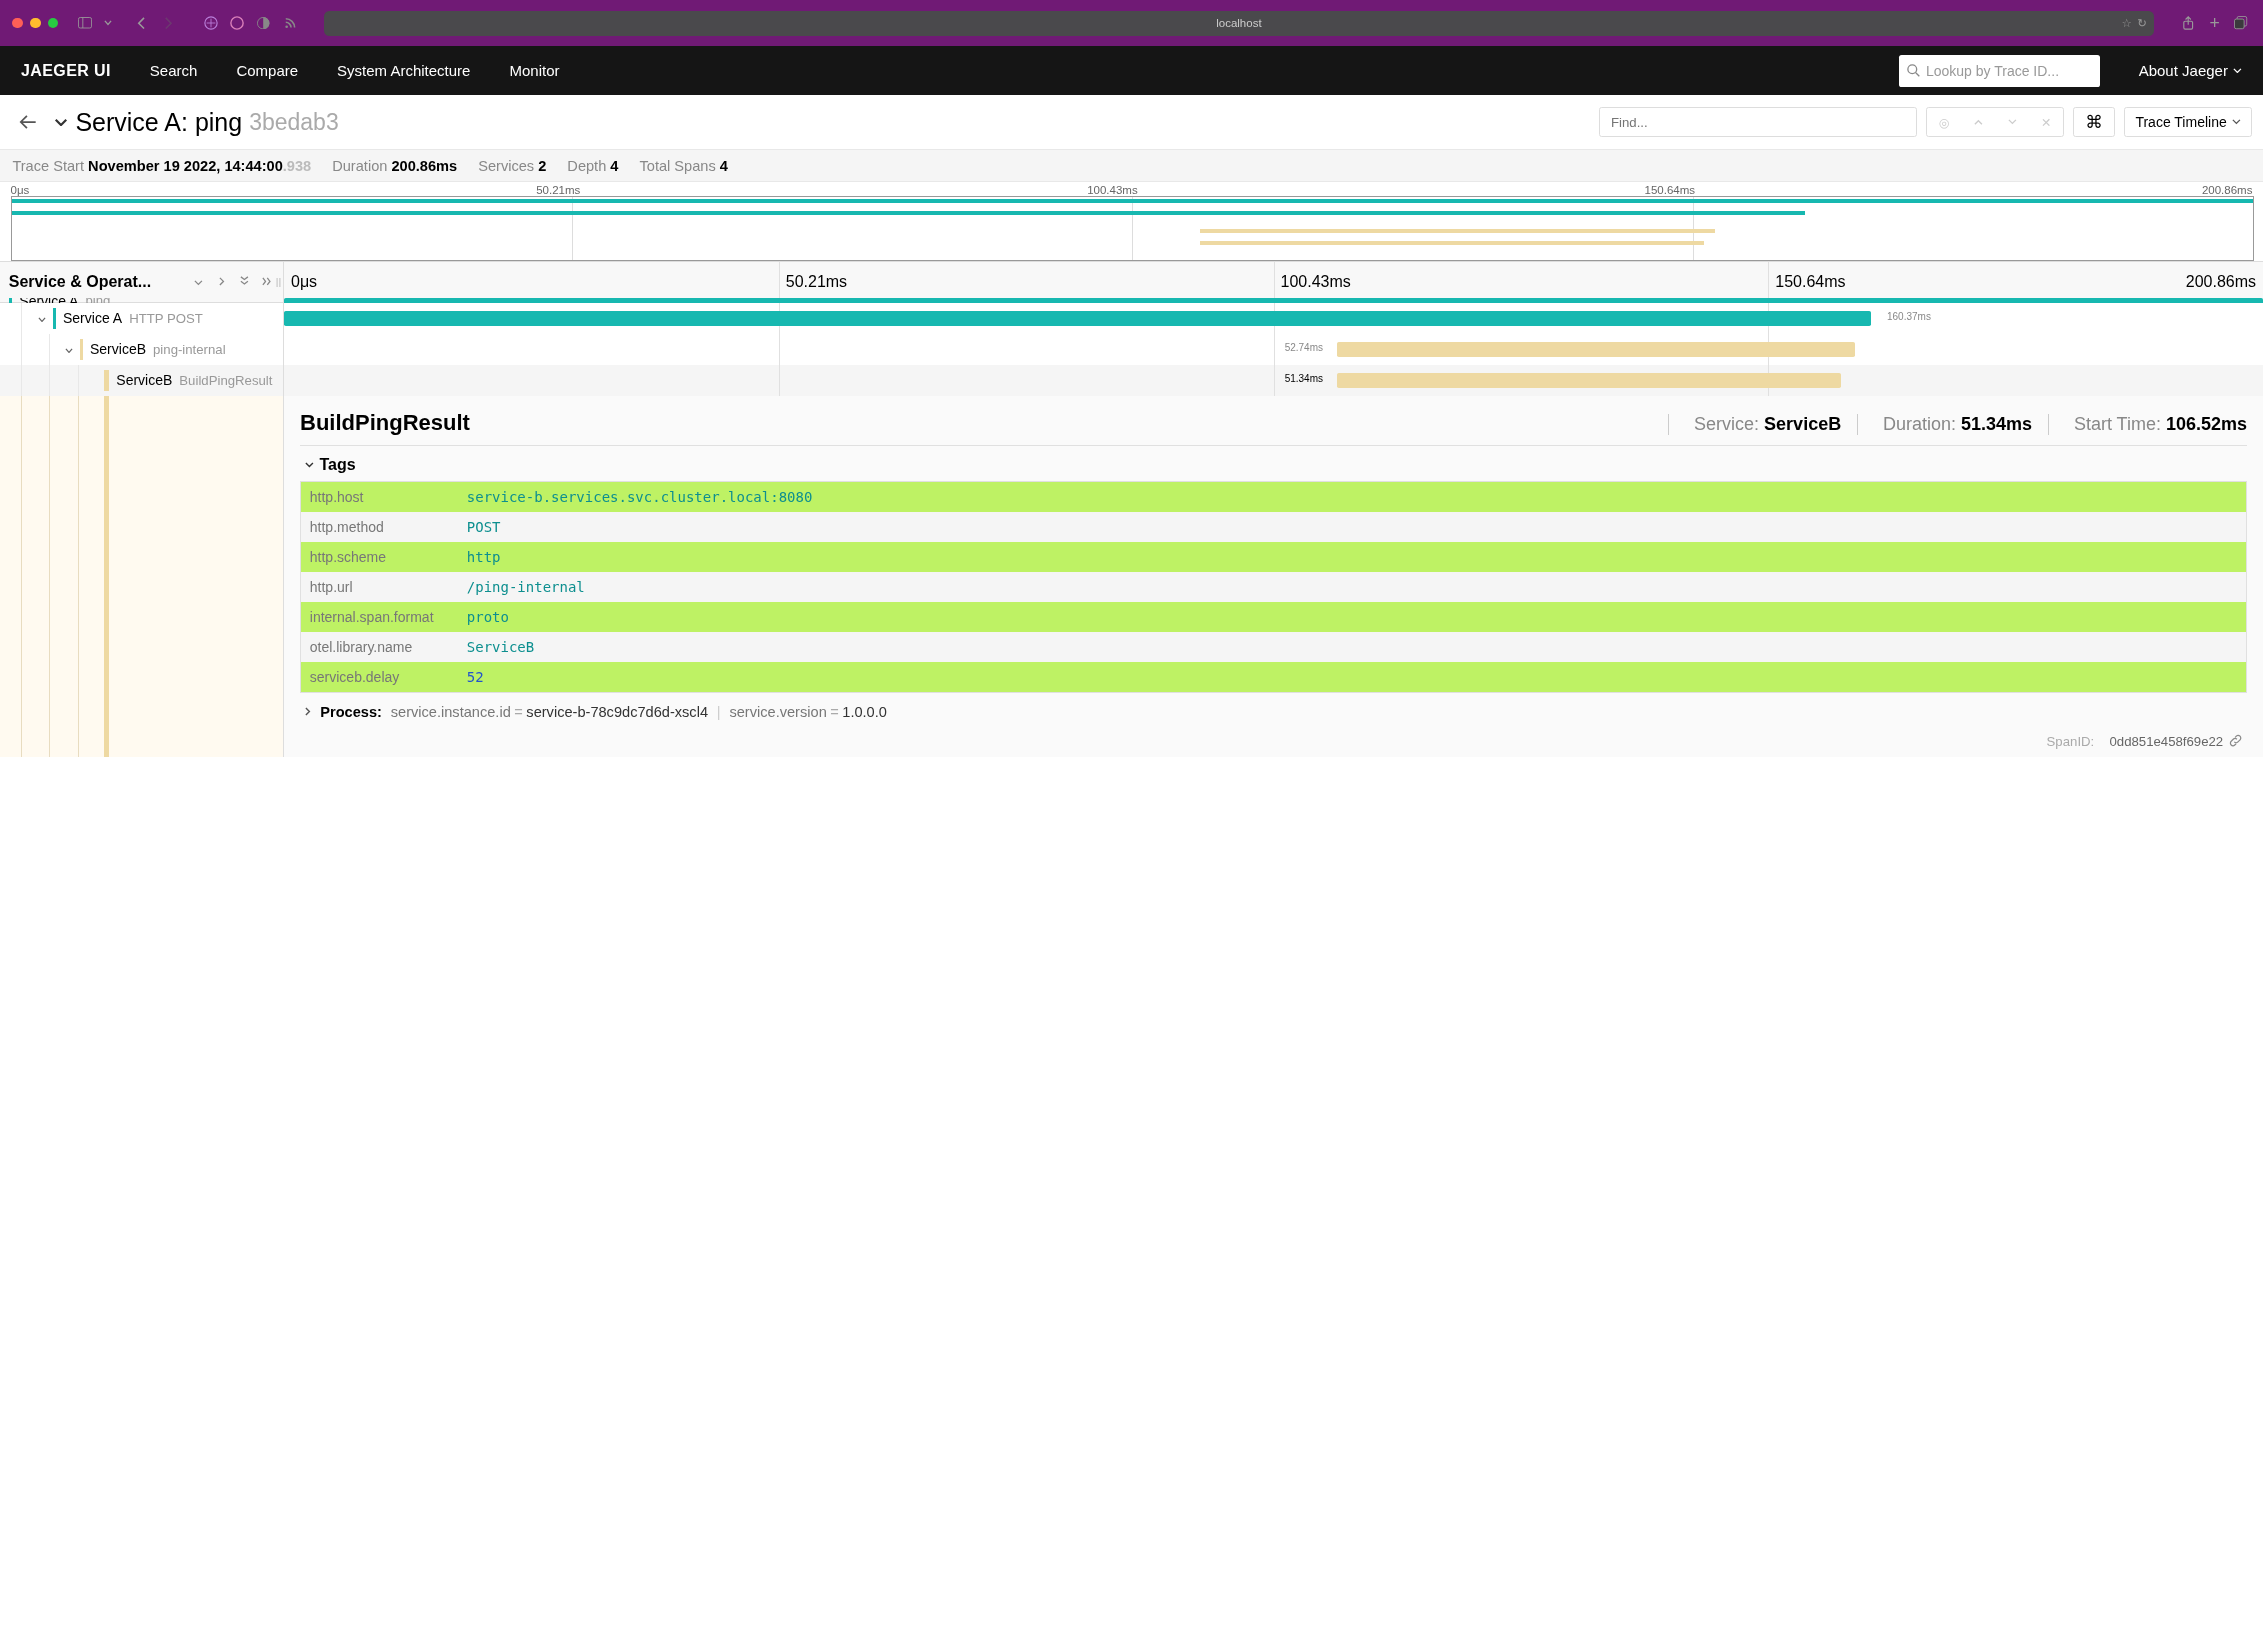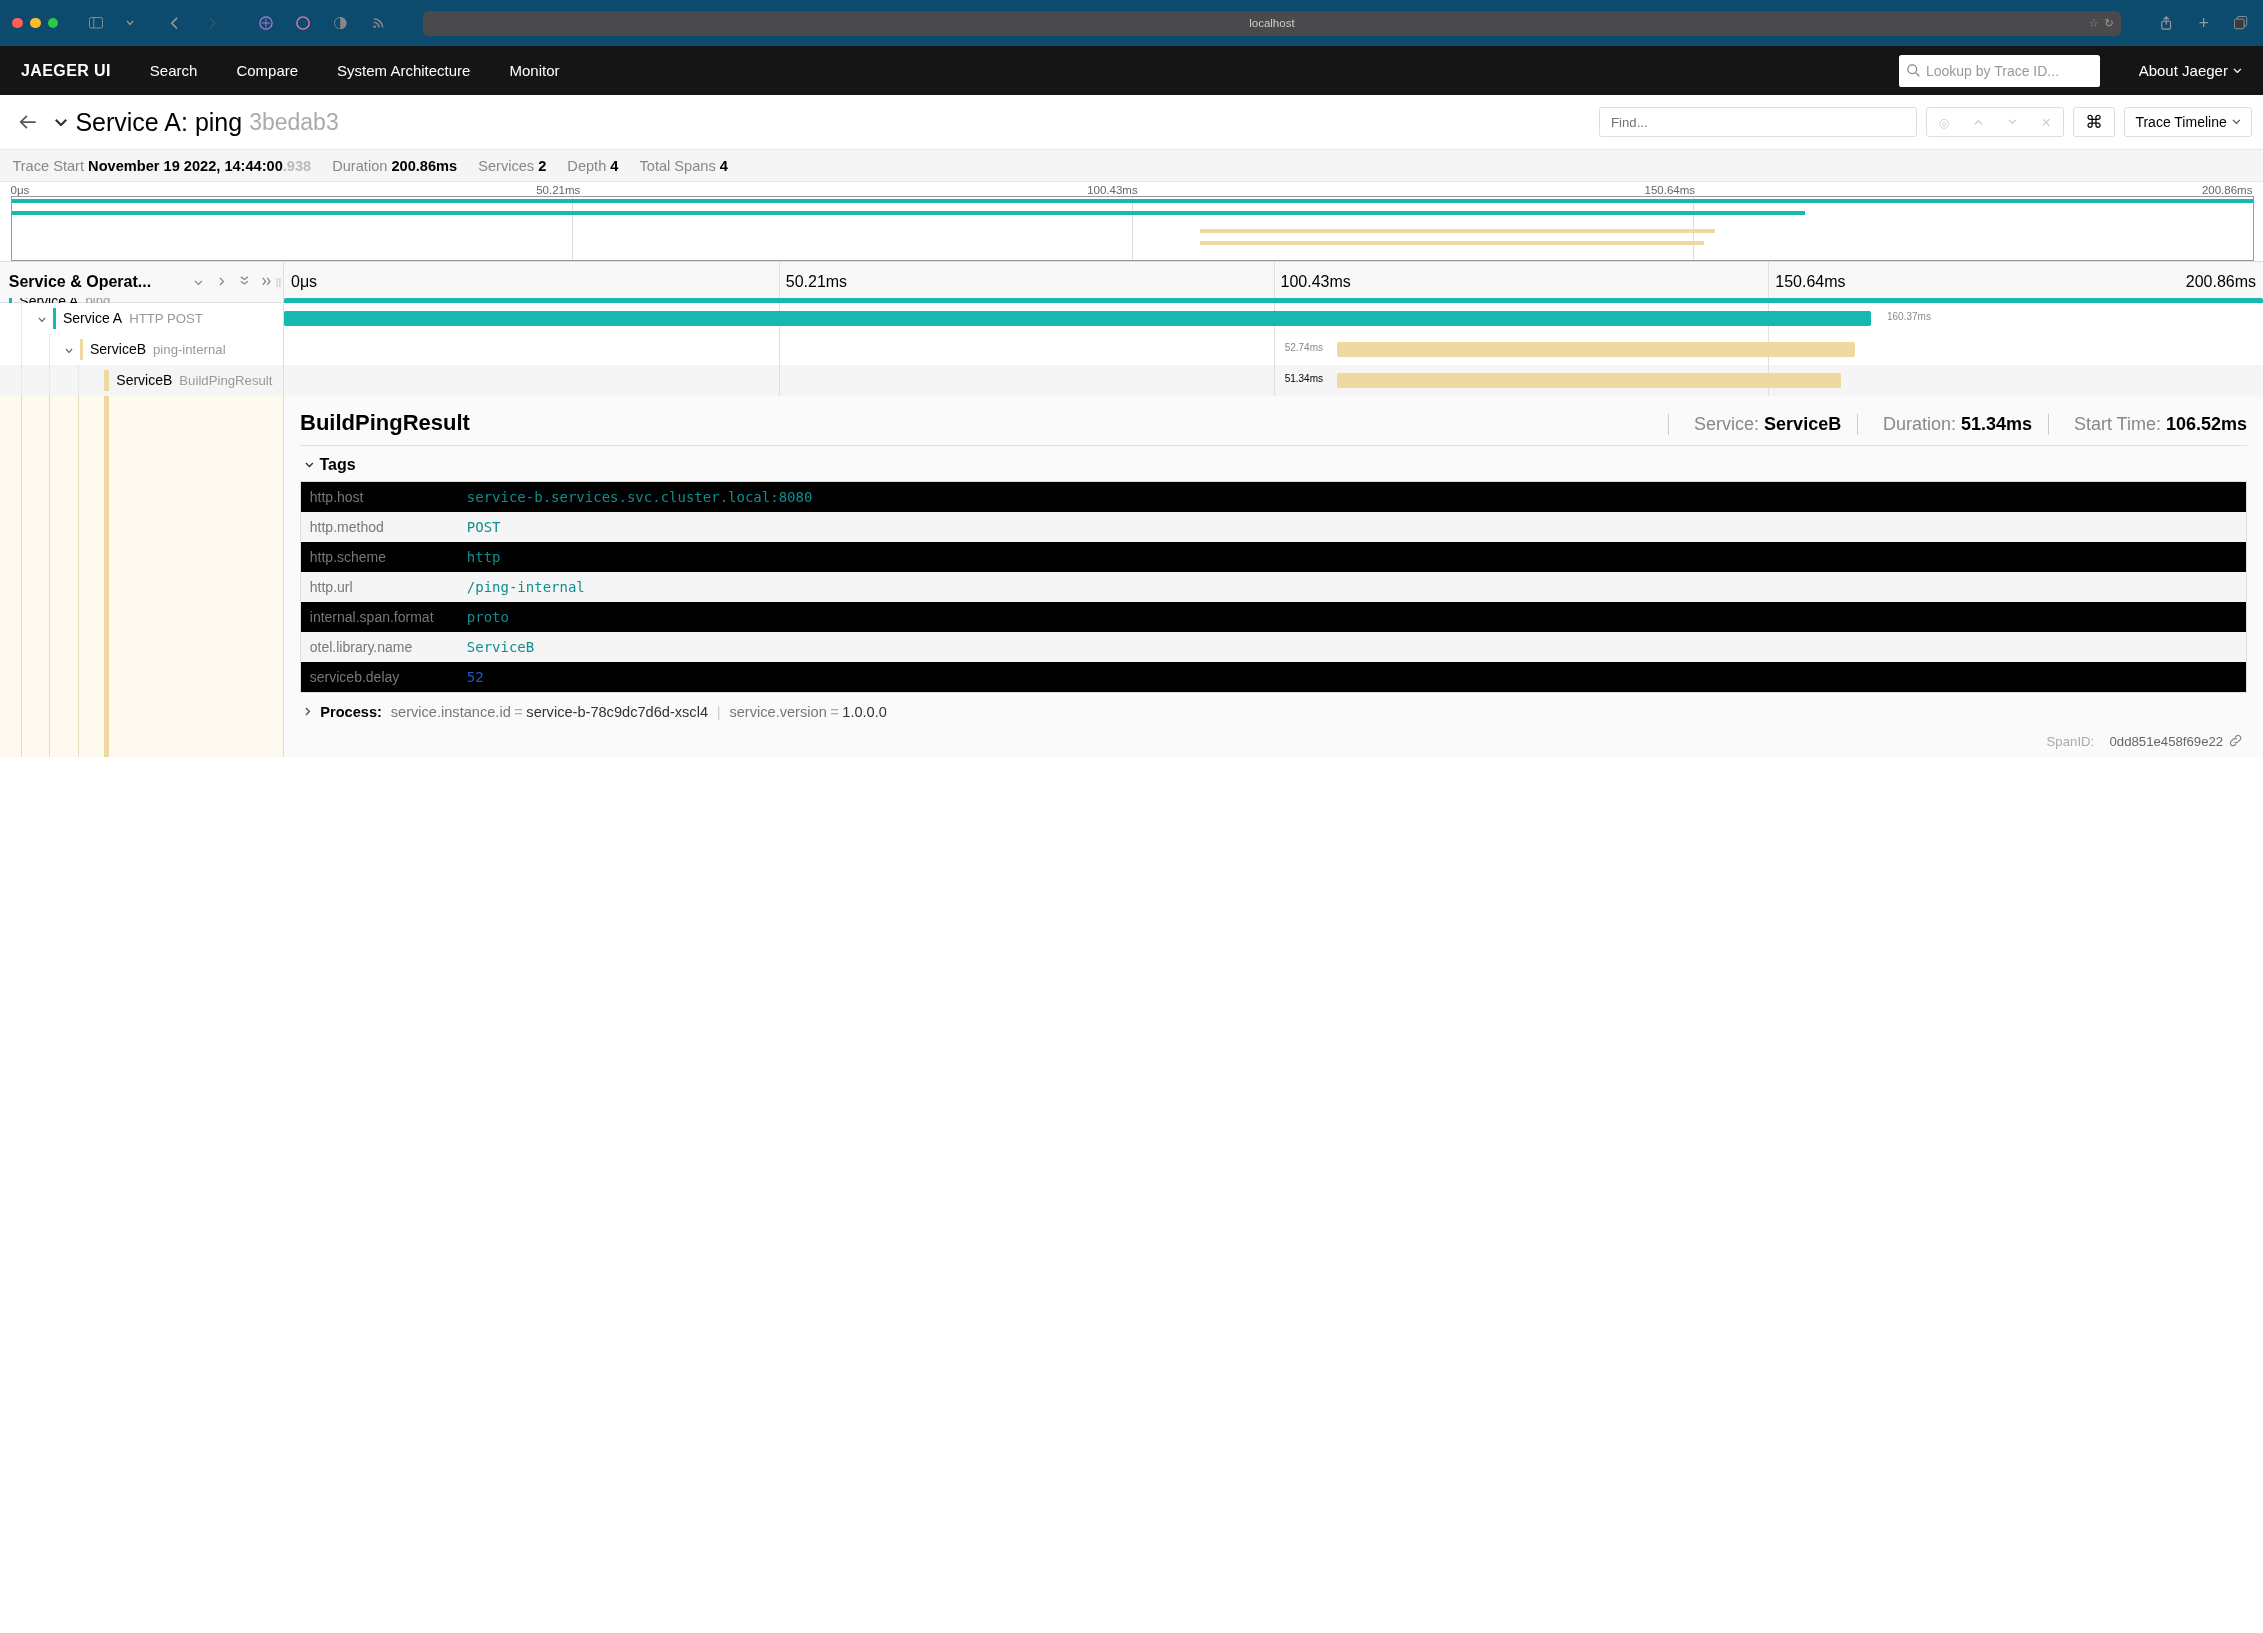--- a/index.html
+++ b/index.html
@@ -1,19 +1,19 @@
 <!DOCTYPE html>
 <html style="font-size:14px"><head>
 <meta charset="utf-8">
 <style>
 * { margin: 0; padding: 0; box-sizing: border-box; }
 body { font-family: -apple-system, BlinkMacSystemFont, "Segoe UI", Helvetica, Arial, sans-serif; background: #fff; color: #000; overflow: hidden; }
 
 
-.browser-chrome { height: 46px; background: #0c4a6e; display: flex; align-items: center; padding: 0 12.4px; gap: 18px; }
+.browser-chrome { height: 46px; background: #701a75; display: flex; align-items: center; padding: 0 12.4px; gap: 7px; }
 .traffic-lights { display: flex; gap: 7px; margin-right: 10.6px; }
 .traffic-light { width: 10.6px; height: 10.6px; border-radius: 50%; }
 .tl-red { background: #ff5f57; }
 .tl-yellow { background: #ffbd2e; }
 .tl-green { background: #28ca42; }
 .chrome-btn { width: 19.4px; height: 19.4px; display: flex; align-items: center; justify-content: center; color: #999; }
 .chrome-url { flex: 1; height: 25px; background: #4a494c; border-radius: 5.3px; display: flex; align-items: center; justify-content: center; color: #ccc; font-size: 11.5px; margin: 0 17.6px; position: relative;}
 .chrome-url-icons { position:absolute; right:7px; display:flex; gap:5.3px; color:#999;}
 
 
@@ -77,21 +77,21 @@
 
 .detail-panel { display: flex; }
 .detail-left { width: 284px; border-right: 0.9px solid #ddd; position: relative; background: #fffaf0; }
 .detail-right { flex: 1; padding: 14px 16px 0 16px; background: #fafafa; }
 .detail-header { display: flex; align-items: baseline; gap: 14px; padding-bottom: 8.8px; border-bottom: 0.9px solid #e0e0e0; }
 .detail-title { font-size: 22px; font-weight: 600; flex: 1; }
 .detail-meta { color: #888; font-size: 18px; border-left: 0.9px solid #ccc; padding-left: 25px; margin-left: 1.8px; }
 .detail-meta:first-of-type { border-left: none; padding-left: 0; }
 .detail-meta b { color: #000; font-weight: 600; }
 .section-hdr { display: flex; align-items: center; gap: 5.3px; font-size: 16px; font-weight: 600; padding: 10.6px 0 7px 5.3px; }
-.tags-table { border: 0.9px solid #e0e0e0; background: #000000; }
+.tags-table { border: 0.9px solid #e0e0e0; background: #bef264; }
 .tag-row { display: flex; padding: 7px 8.8px; font-size: 14px; }
 .tag-row:nth-child(even) { background: #f5f5f5; }
 .tag-key { width: 157px; color: #777; }
 .tag-val { font-family: "SFMono-Regular", Menlo, Consolas, monospace; }
 .tag-val.str { color: #0d8f8f; }
 .tag-val.num { color: #2255cc; }
 .process-row { padding: 10.6px 5.3px; font-size: 14.6px; display: flex; align-items: center; gap: 8.8px; color: #777; }
 .process-row b { color: #000; font-weight: 600; }
 .process-eq { color: #aaa; margin: 0 3.5px; }
 .spanid-row { text-align: right; color: #aaa; font-size: 13.2px; padding: 3.5px 5.3px 7px 0; display: flex; justify-content: flex-end; align-items: center; gap: 5.3px;}

